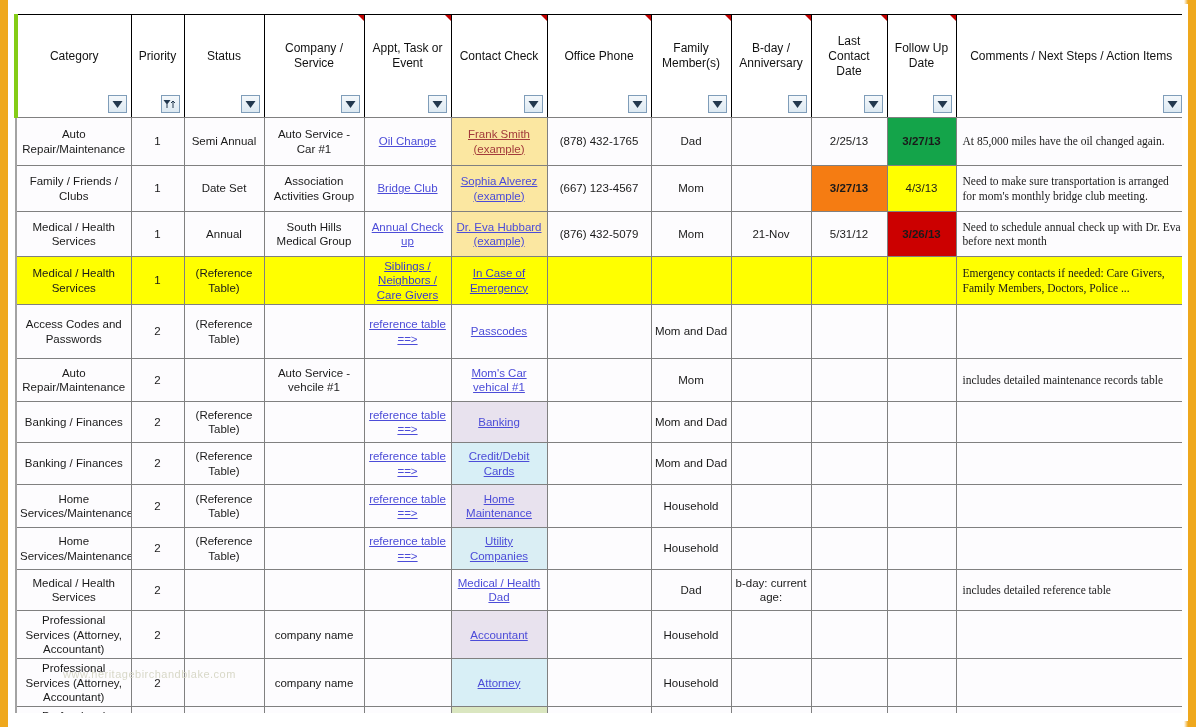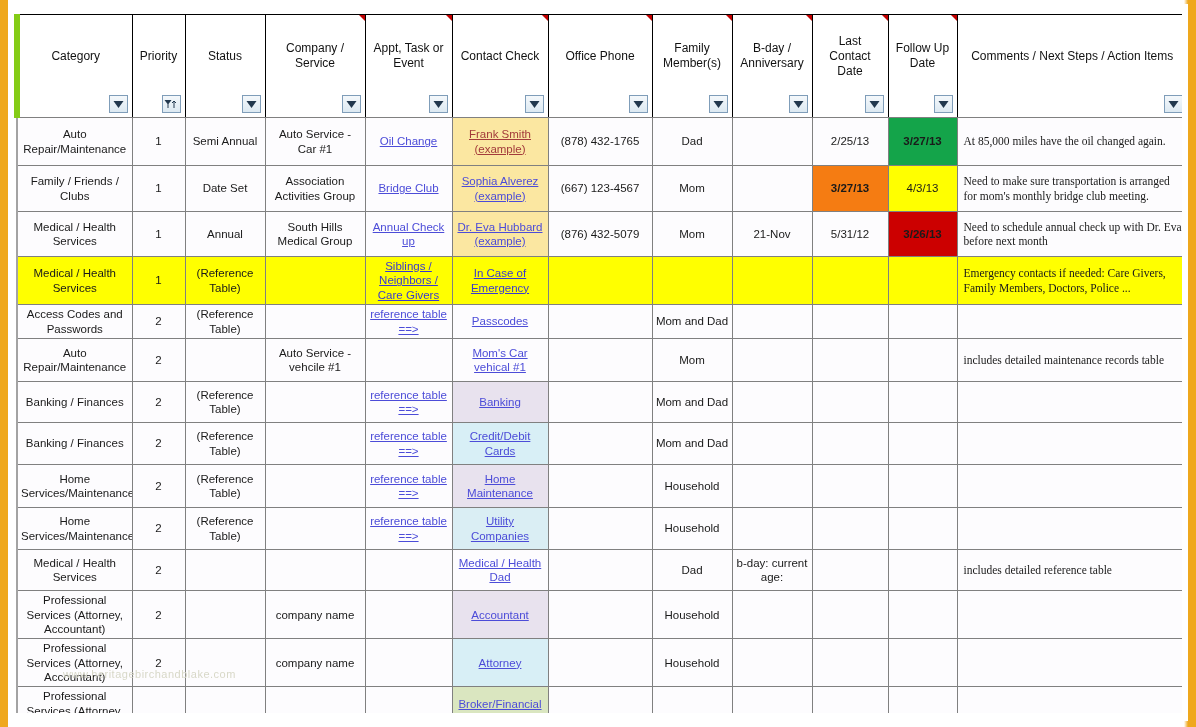--- a/index.html
+++ b/index.html
@@ -47,21 +47,21 @@
     border-bottom:1px solid #808080;
     background:#ffffff;
     font-size:12px;
     font-weight:400;
     color:#111;
     height:78px;
     position:relative;
     vertical-align:middle;
     padding-bottom:22px;
   }
-  table.grid th.first{border-left:6px solid #84cc16;}
+  table.grid th.first{border-left:4px solid #84cc16;}
   table.grid th.last{border-right:4px solid #d946ef;}
   thead tr{}
   .hdr-label{display:block;padding:0 2px;}
   .filter-btn{
     position:absolute;right:4px;bottom:4px;
     width:17px;height:16px;
     border:1px solid #7f9db9;
     background:linear-gradient(#f4f8fb,#dce9f2);
     display:flex;align-items:center;justify-content:center;
     cursor:pointer;
@@ -278,21 +278,21 @@
               <td class="c-company"><span></span></td>
               <td class="c-appt"><a class="lnk">Siblings / Neighbors / Care Givers</a></td>
               <td class="c-contact"><a class="lnk">In Case of Emergency</a></td>
               <td class="c-phone"><span></span></td>
               <td class="c-family"><span></span></td>
               <td class="c-bday"><span></span></td>
               <td class="c-lastcontact"><span></span></td>
               <td class="c-followup"><span></span></td>
               <td class="c-comments"><span>Emergency contacts if needed: Care Givers, Family Members, Doctors, Police ...</span></td>
             </tr>
-            <tr style="height: 34px;">
+            <tr style="height: 54px;">
               <td class="c-category"><span>Access Codes and Passwords</span></td>
               <td class="c-priority"><span>2</span></td>
               <td class="c-status"><span>(Reference Table)</span></td>
               <td class="c-company"><span></span></td>
               <td class="c-appt"><a class="lnk">reference table ==&gt;</a></td>
               <td class="c-contact"><a class="lnk">Passcodes</a></td>
               <td class="c-phone"><span></span></td>
               <td class="c-family"><span>Mom and Dad</span></td>
               <td class="c-bday"><span></span></td>
               <td class="c-lastcontact"><span></span></td>

